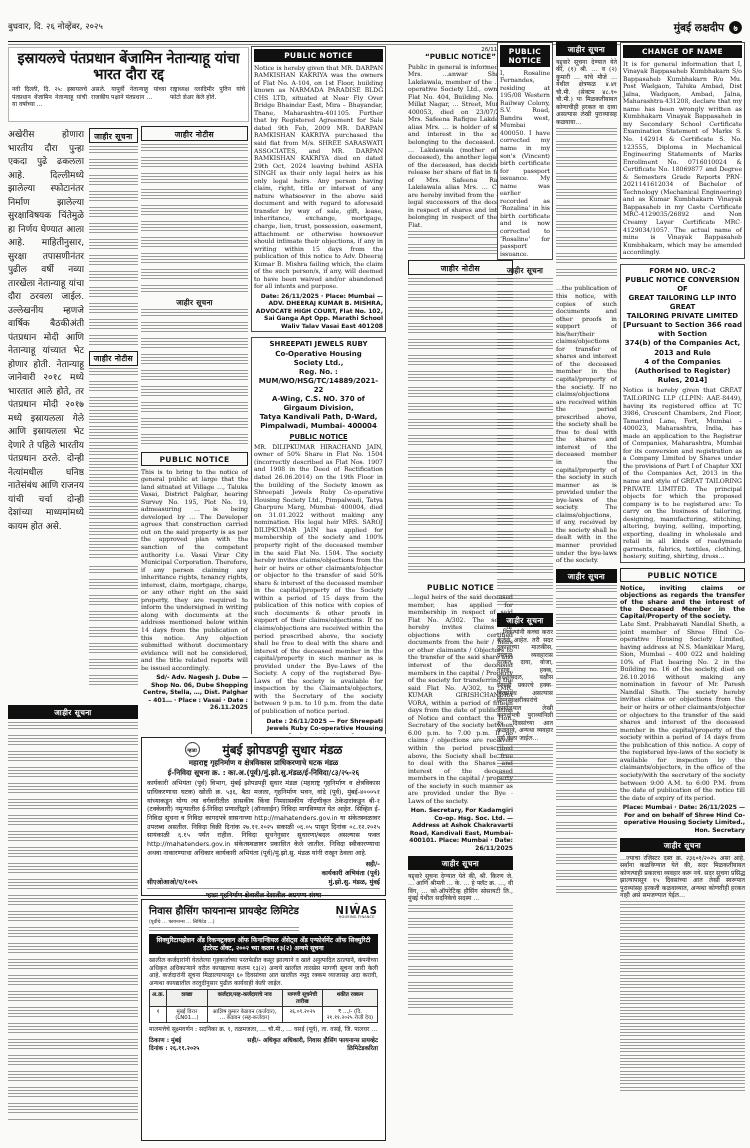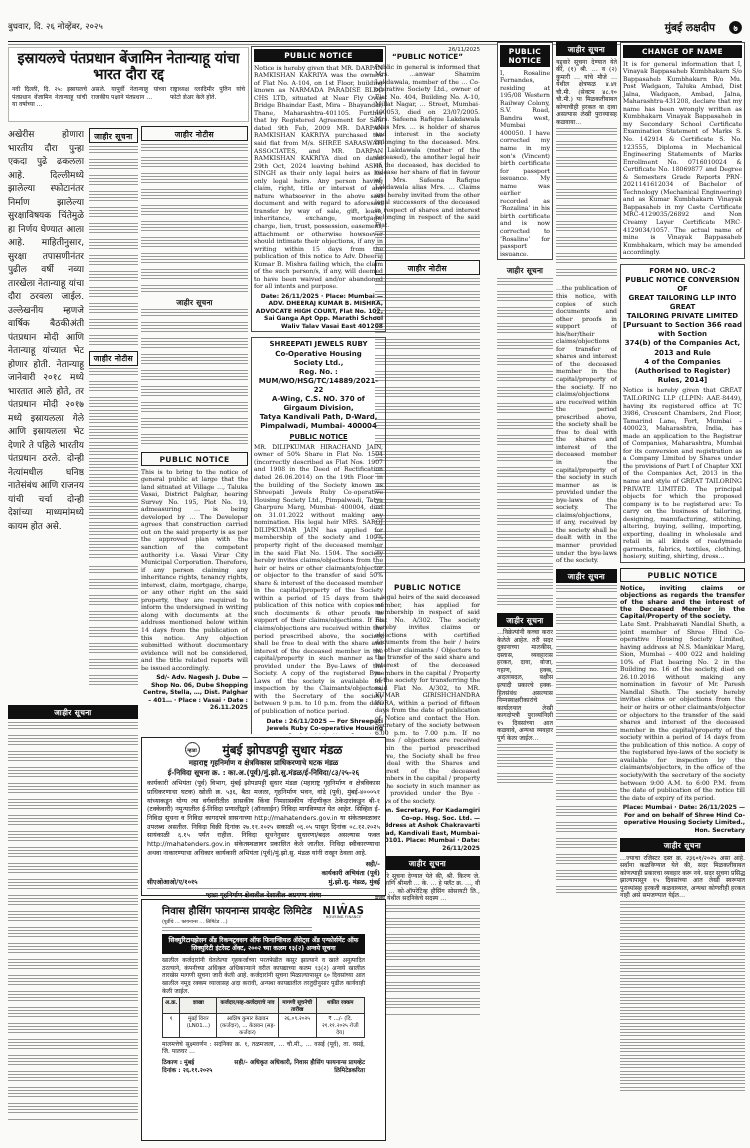--- a/index.html
+++ b/index.html
@@ -1,39 +1,39 @@
 <!DOCTYPE html>
 <html lang="mr"><head>
 <meta charset="utf-8">
 <style>
   html,body{margin:0;padding:0}
   body{width:750px;height:1148px;position:relative;overflow:hidden;
        background:#fafaf8;color:#141414;font-family:"DejaVu Sans",sans-serif;}
   .abs{position:absolute}
   
   #masthead{left:8px;right:8px;top:20px;height:18px;display:flex;justify-content:space-between;align-items:flex-start;font-size:8.5px}
-  #brand{font-weight:bold;font-size:10.5px;display:flex;align-items:center;gap:14px}
+  #brand{font-weight:bold;font-size:10.5px;display:flex;align-items:center;gap:5px}
   .pgcircle{display:inline-flex;width:13px;height:13px;border-radius:50%;background:#101010;color:#fff;
             font-size:8px;align-items:center;justify-content:center;font-weight:bold}
   .rule1{left:8px;right:8px;top:41px;border-top:1.6px solid #1a1a1a;height:0}
   .rule2{left:8px;right:8px;top:44px;border-top:1px solid #8a8a8a;height:0}
   
   #headline-box{left:8px;top:47px;width:241px;height:75px;border:1px solid #b5b5b0;background:#fff;
                 padding:2px 3px;box-sizing:border-box}
   .headline{font-size:14.5px;font-weight:bold;text-align:center;line-height:1.12;letter-spacing:-.2px}
   .intro{display:flex;gap:4px;margin-top:3px}
   .intro>div{flex:1;font-size:6px;line-height:1.25;text-align:justify}
   
   .col{position:absolute;overflow:hidden;display:flex;flex-direction:column;gap:5px}
   #colA-article{left:8px;top:128px;width:76px;height:572px;font-size:9px;line-height:1.5;text-align:justify}
   #colA-sub{left:89px;top:128px;width:49px;height:572px}
   #colA-bottom{left:8px;top:705px;width:130px;height:436px}
   #colB{left:141px;top:126px;width:107px;height:608px}
   #colC{left:251px;top:46px;width:135px;height:688px}
-  #colD{left:375px;top:46px;width:105px;height:1095px}
+  #colD{left:408px;top:46px;width:105px;height:1095px}
   #colE{left:497px;top:42px;width:56px;height:1099px}
   #colF{left:556px;top:42px;width:61px;height:1099px}
   #colG{left:620px;top:42px;width:125px;height:1099px}
   
   .notice{flex:0 0 auto}
   .notice.box{border:1px solid #4a4a4a;padding:2px;background:#fff}
   .nh-black{background:#101010;color:#fff;font-weight:bold;text-align:center;font-size:7.4px;padding:2px 0;letter-spacing:.4px}
   .nh-box{border:1.4px solid #222;font-weight:bold;text-align:center;font-size:7.6px;padding:1.5px 0;letter-spacing:.4px}
   .nh-plain{font-weight:bold;text-align:center;font-size:7.4px;letter-spacing:.3px}
   .nh-quote{font-weight:bold;text-align:center;font-size:7.2px}
@@ -51,21 +51,21 @@
   .t-titlerow{display:flex;align-items:center;justify-content:center;gap:23px}
   .t-logo{width:13px;height:13px;border-radius:50%;border:1.4px solid #222;display:inline-flex;
           align-items:center;justify-content:center;font-size:5px;font-weight:bold}
   .t-title{font-size:12px;font-weight:bold;text-align:center}
   .t-sub{font-weight:bold;text-align:center;font-size:7.2px;line-height:1.35}
   .t-body{text-align:justify;line-height:1.35;margin-top:2px}
   .t-sig{display:flex;justify-content:space-between;align-items:flex-end;margin-top:2px;font-weight:bold}
   .t-tag{text-align:center;font-weight:bold;border-top:1px solid #999;margin-top:2px;padding-top:1px}
   
   #niwas{left:141px;top:899px;width:245px;height:242px;border:1.4px solid #222;background:#fff;
-         box-sizing:border-box;padding:3px 20px;font-size:6px}
+         box-sizing:border-box;padding:3px 7px;font-size:6px}
   .n-head{display:flex;justify-content:space-between;align-items:flex-start}
   .n-name{font-size:10px;font-weight:bold;font-family:"DejaVu Serif",serif}
   .n-sub{font-size:4.8px;margin-top:1px}
   .n-logo{font-size:10px;font-weight:bold;letter-spacing:1px;text-align:center;line-height:1}
   .n-logo small{display:block;font-size:3.5px;letter-spacing:.2px;font-weight:normal}
   .n-caret{display:block;font-size:6px;line-height:.5}
   .n-act{background:#101010;color:#fff;font-weight:bold;text-align:center;font-size:6.3px;
          padding:2px 4px;margin-top:2px;line-height:1.3}
   .n-body{text-align:justify;line-height:1.3;margin-top:2px}
   table.n-tbl{width:100%;border-collapse:collapse;margin-top:2px;font-size:5.4px}

